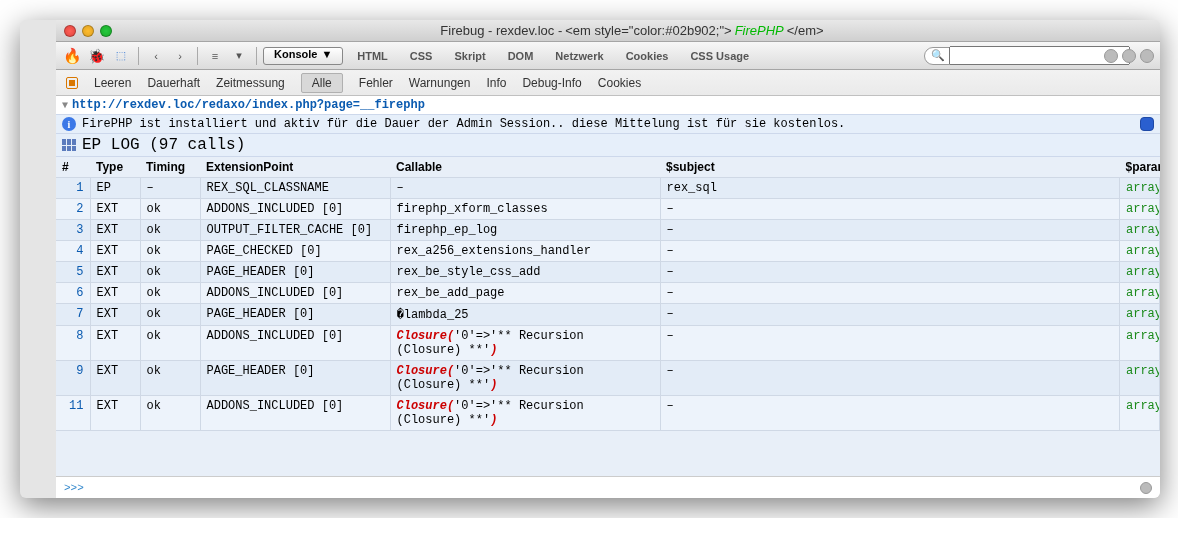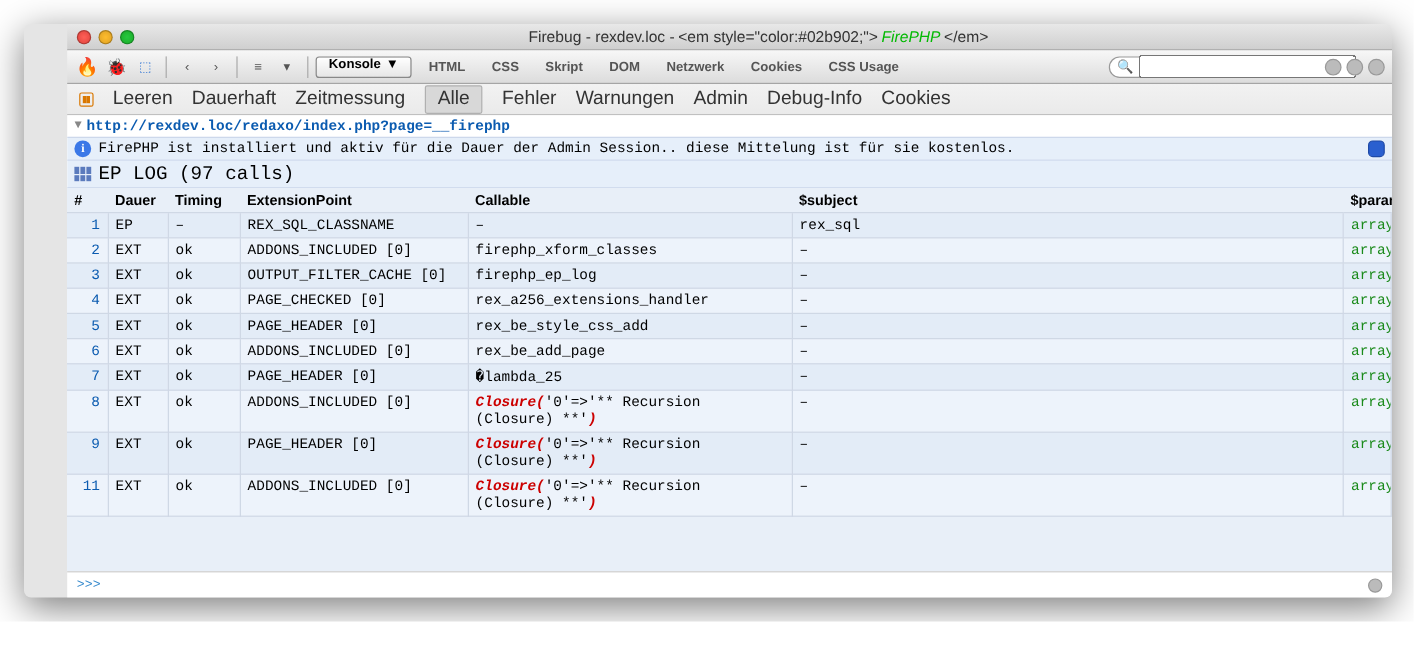--- a/index.html
+++ b/index.html
@@ -15,21 +15,21 @@
 .ttl .fp { color: #02b902; font-style: italic; }
 .toolbar { height: 28px; background: linear-gradient(#f7f7f7,#dcdcdc); border-bottom: 1px solid #a5a5a5; display: flex; align-items: center; padding: 0 6px; gap: 2px; }
 .tbtn { width: 22px; height: 20px; display:flex; align-items:center; justify-content:center; border-radius:3px; color:#555; }
 .sep { width:1px; height:18px; background:#aaa; margin:0 4px; }
 .pill { height: 18px; padding: 0 10px; border: 1px solid #888; border-radius: 3px; background: linear-gradient(#fff,#e6e6e6); display:flex; align-items:flex-start; font-size:11px; gap:4px; }
 .tabs { display:flex; gap:10px; margin-left:6px; }
 .tab { padding: 3px 6px; color:#555; font-weight:bold; }
 .search { margin-left:auto; width:170px; height:18px; border:1px solid #999; border-radius:9px; background:#fff; display:flex; align-items:center; padding:0 6px; gap:4px; color:#888; }
 .gdots { display:flex; gap:4px; margin-left:8px; }
 .gdot { width:14px; height:14px; border-radius:50%; background:#bbb; border:1px solid #999; }
-.subbar { height: 26px; background: linear-gradient(#f2f2f2,#eaeaea); border-bottom: 1px solid #c0c0c0; display:flex; align-items:center; padding:0 10px; gap:16px; font-size:16px; color:#333; }
+.subbar { height: 26px; background: linear-gradient(#f2f2f2,#eaeaea); border-bottom: 1px solid #c0c0c0; display:flex; align-items:center; padding:0 10px; gap:16px; font-size:12px; color:#333; }
 .subbar .on { background:#d8d8d8; border:1px solid #b0b0b0; padding:2px 10px; border-radius:2px; }
 .content { background:#fff; height:380px; overflow:hidden; display:flex; flex-direction:column;}
 .urlline { display:flex; align-items:center; gap:4px; padding:2px 6px; color:#0b5bb0; font-family:"Andale Mono","Courier New",monospace; font-size:12px; font-weight:bold;}
 .urlline .tri { color:#888; font-size:10px; }
 .infobar { background:#e6effa; border-top:1px solid #cdd8eb; border-bottom:1px solid #cdd8eb; padding:2px 6px; display:flex; align-items:center; gap:6px; font-family:"Andale Mono","Courier New",monospace; font-size:12px;}
 .info-ico { width:14px; height:14px; border-radius:50%; background:#3b78e7; color:#fff; display:flex; align-items:center; justify-content:center; font-weight:bold; font-family:Georgia,serif; font-size:10px; }
 .loghead { background:#e6effa; border-bottom:1px solid #cdd8eb; padding:2px 6px; display:flex; align-items:center; gap:6px; font-family:"Andale Mono","Courier New",monospace; font-size:16px;}
 .table-wrap { overflow:auto; background:#e8eff8; flex:1;}
 table { border-collapse: collapse; width: 100%; font-family:"Andale Mono","Courier New",monospace; font-size:12px; table-layout:fixed;}
 th { text-align:left; font-weight:bold; padding:3px 6px; border-bottom:1px solid #cfd8e5; background:#e8eff8; font-family:"Lucida Grande",Arial,sans-serif;}
@@ -104,21 +104,21 @@
   </div>
 
   <div class="subbar">
     <span class="pause-ico"></span>
     <span>Leeren</span>
     <span>Dauerhaft</span>
     <span>Zeitmessung</span>
     <span class="on">Alle</span>
     <span>Fehler</span>
     <span>Warnungen</span>
-    <span>Admin</span>
+    <span>Info</span>
     <span>Debug-Info</span>
     <span>Cookies</span>
   </div>
 
   <div class="content">
     <div class="urlline">
       <span class="tri">▼</span>
       <span>http://rexdev.loc/redaxo/index.php?page=__firephp</span>
     </div>
     <div class="infobar">
@@ -144,21 +144,21 @@
             <col style="width:50px">
             <col style="width:60px">
             <col style="width:190px">
             <col style="width:270px">
             <col>
             <col style="width:40px">
         </colgroup>
         <thead>
             <tr>
           <th>#</th>
-          <th>Dauer</th>
+          <th>Type</th>
           <th>Timing</th>
           <th>ExtensionPoint</th>
           <th>Callable</th>
           <th>$subject</th>
           <th>$params</th>
         </tr>
           </thead>
         <tbody id="log-body">
             <tr>
               <td class="num">1</td>

